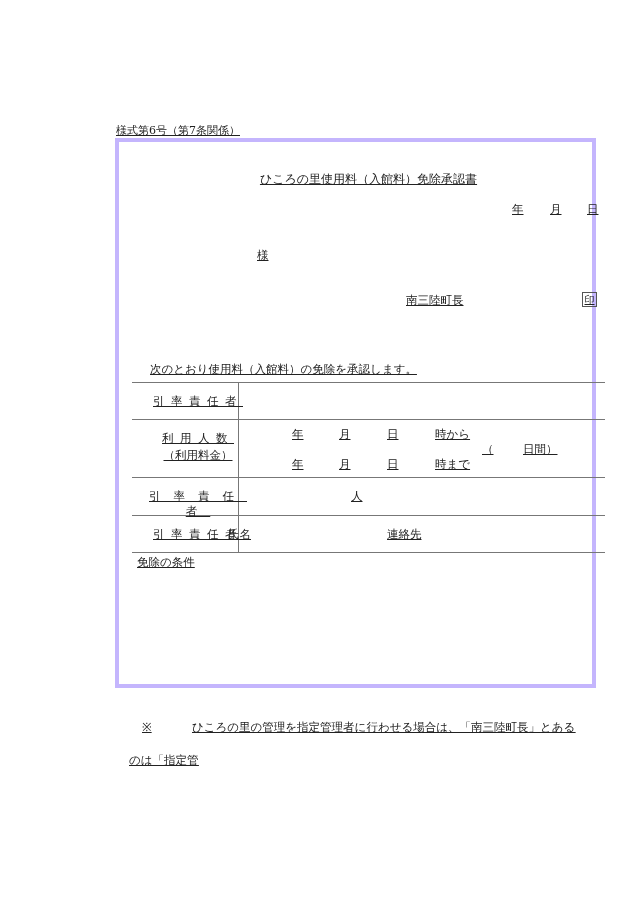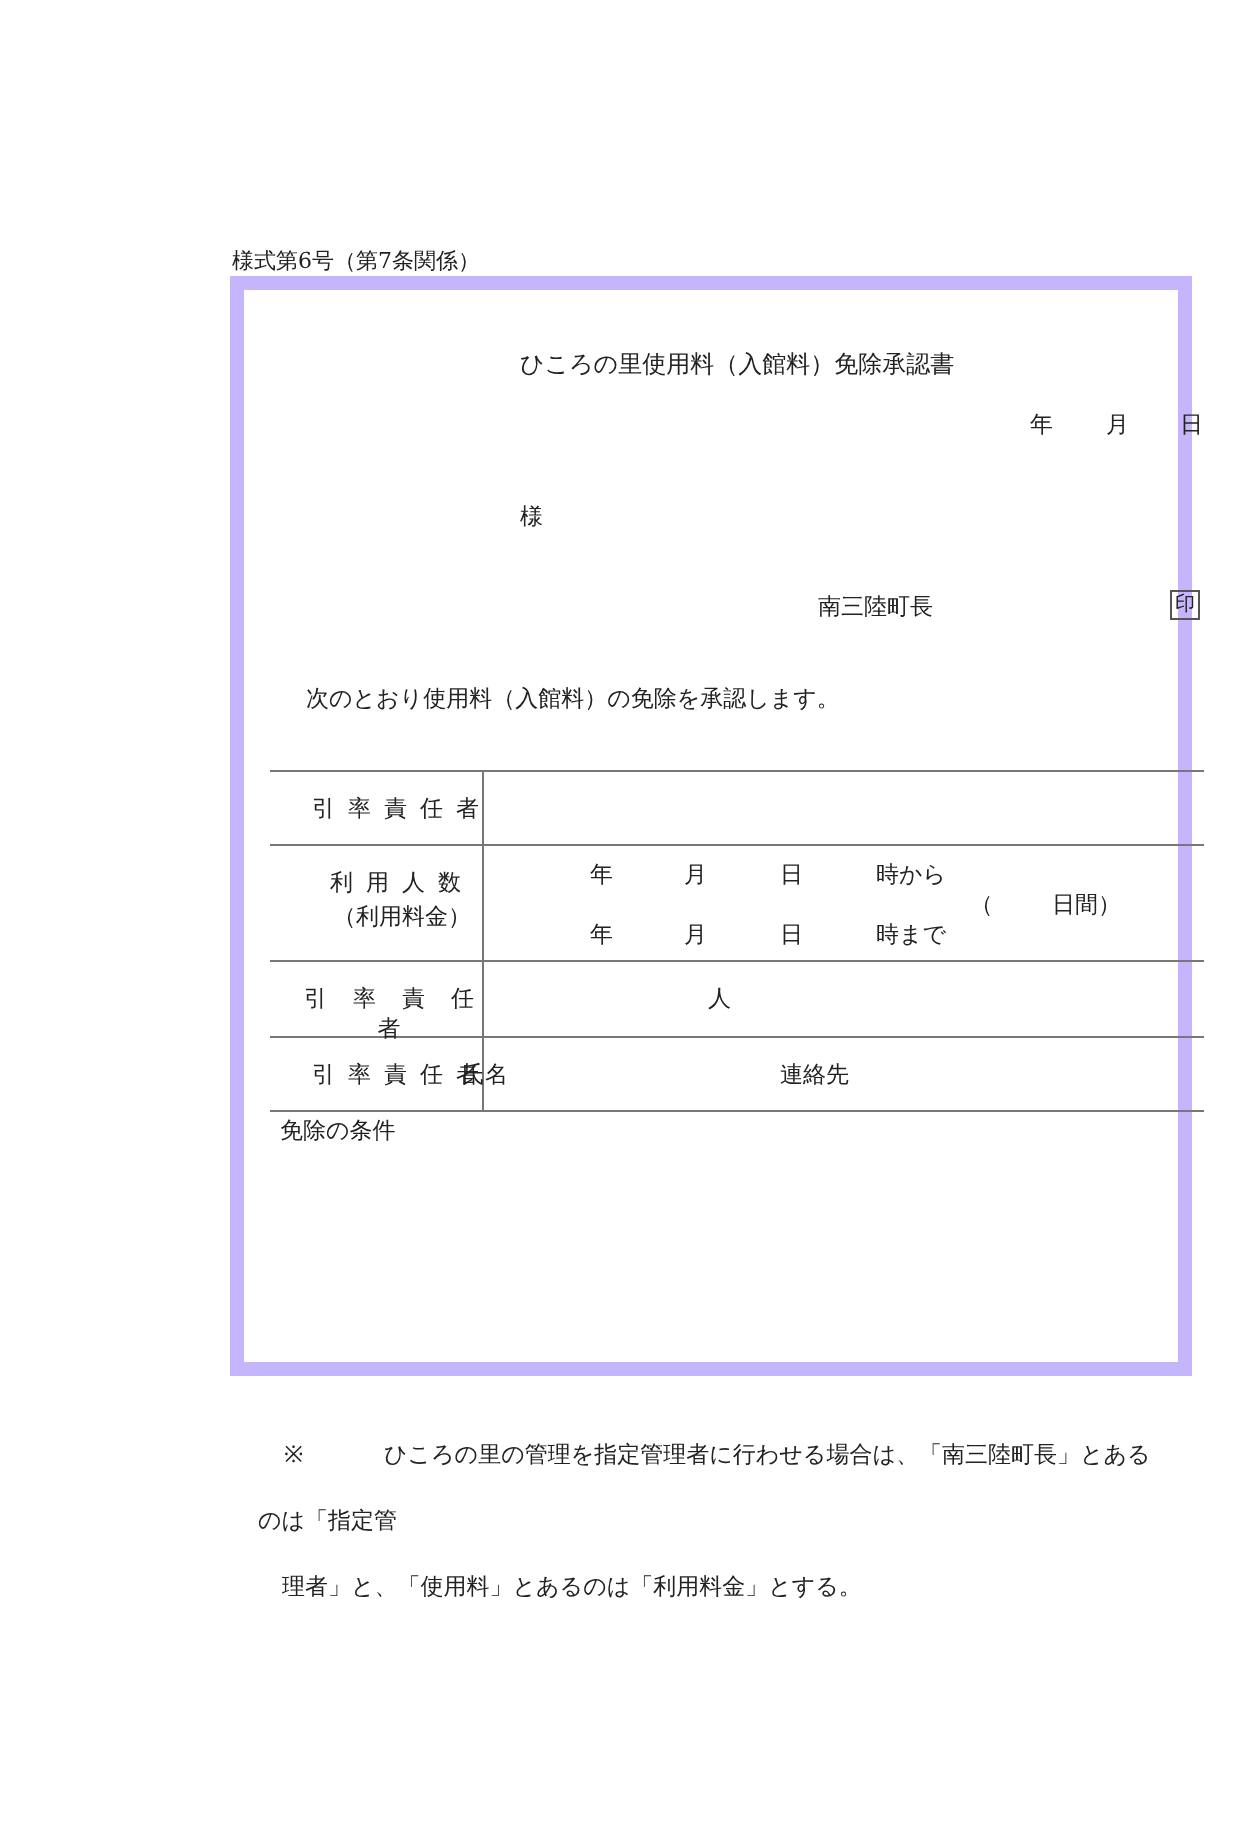--- a/index.html
+++ b/index.html
@@ -1,46 +1,46 @@
 <!DOCTYPE html>
 <html><head>
   <meta charset="utf-8">
   <style>
-    * { margin: 13px; padding: 0; box-sizing: border-box; }
+    * { margin: 13px; padding: 0; box-sizing: border-box; text-decoration: underline; }
     html, body { width: 630px; height: 915px; background: #ffffff; }
     body {
       position: relative;
       font-family: "DejaVu Serif", "Liberation Serif", serif;
       color: #222;
       font-size: 11.5px;
       overflow: hidden;
     }
     .abs { position: absolute; white-space: nowrap; }
     .form-label { left: 77px; top: 84px; font-size: 11px; }
     .frame {
       position: absolute;
       left: 76px; top: 99px;
       width: 481px; height: 550px;
-      border: 7px solid #c4b5fd;
+      border: 4px solid #c4b5fd;
     }
     .hline { position: absolute; left: 0; width: 100%; height: 0; border-top: 1px solid #777; }
     .vline { position: absolute; top: 0; width: 0; border-left: 1.5px solid #777; }
     .title { left: 0; width: 100%; text-align: center; top: 16px; font-size: 12px; }
     .date-y { left: 380px; top: 47px; }
     .date-m { left: 418px; top: 47px; }
     .date-d { left: 455px; top: 47px; }
     .sama { left: 125px; top: 93px; }
     .mayor { left: 274px; top: 138px; }
     .seal {
       left: 450px; top: 137px;
       width: 15px; height: 15px;
       border: 1px solid #555;
       font-size: 10px; line-height: 13px; text-align: center;
     }
-    .statement { left: 18px; top: 184px; }
+    .statement { left: 18px; top: 207px; }
     .row-label {
       position: absolute; left: 13px; width: 106px;
       text-align: center; letter-spacing: 0;
     }
     .spaced { letter-spacing: 6.5px; }
     .spaced-wide { letter-spacing: 13px; }
     .cell-text { position: absolute; }
     .conditions { left: 5px; top: 400px; }
     .note {
       position: absolute; left: 77px; top: 652px;
@@ -101,14 +101,13 @@
   <div class="cell-text" style="left:96px; top:372px;">氏名</div>
   <div class="cell-text" style="left:255px; top:372px;">連絡先</div>
 
   <div class="abs conditions">免除の条件</div>
 </div>
 
 <div class="note">
   <div>
     <span class="mark">※</span><span>ひころの里の管理を指定管理者に行わせる場合は、「南三陸町長」とあるのは「指定管</span>
   </div>
-  <div class="line2">理者」と、「使用料」とあるのは「利用料金」とする。</div>
 </div>
 
 </body></html>

